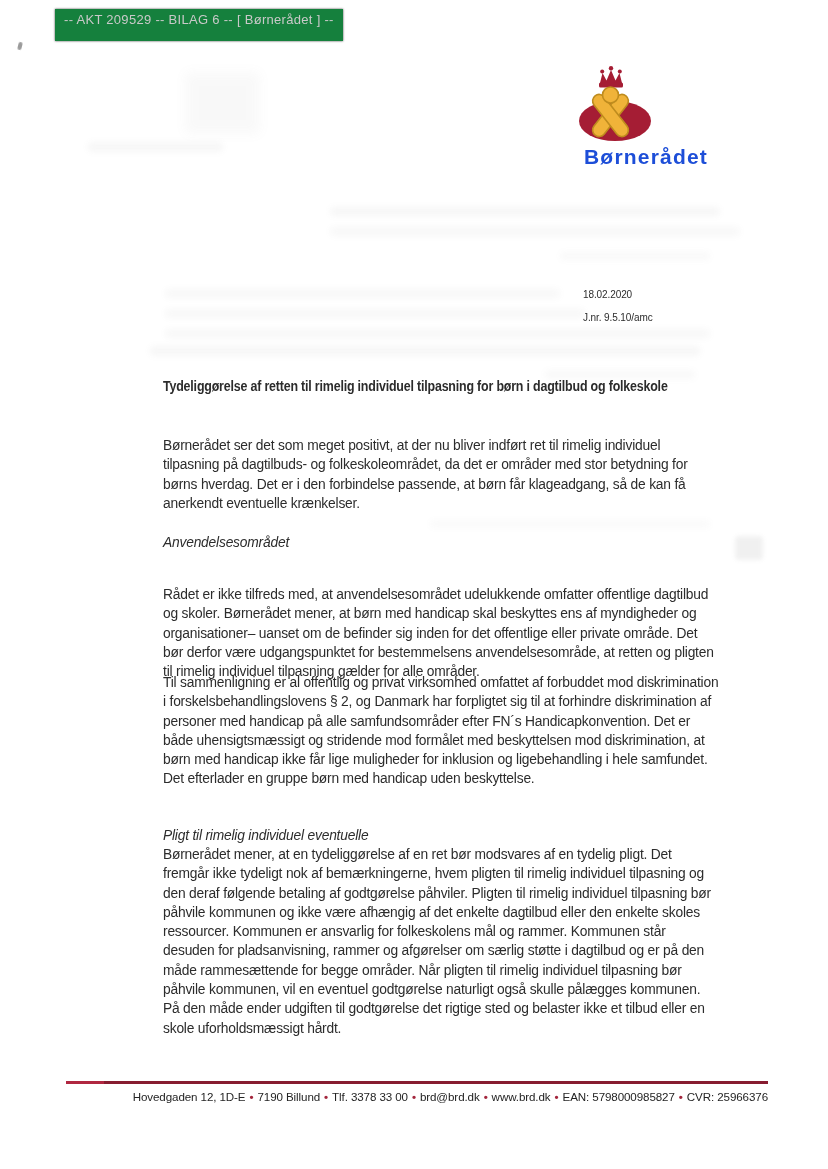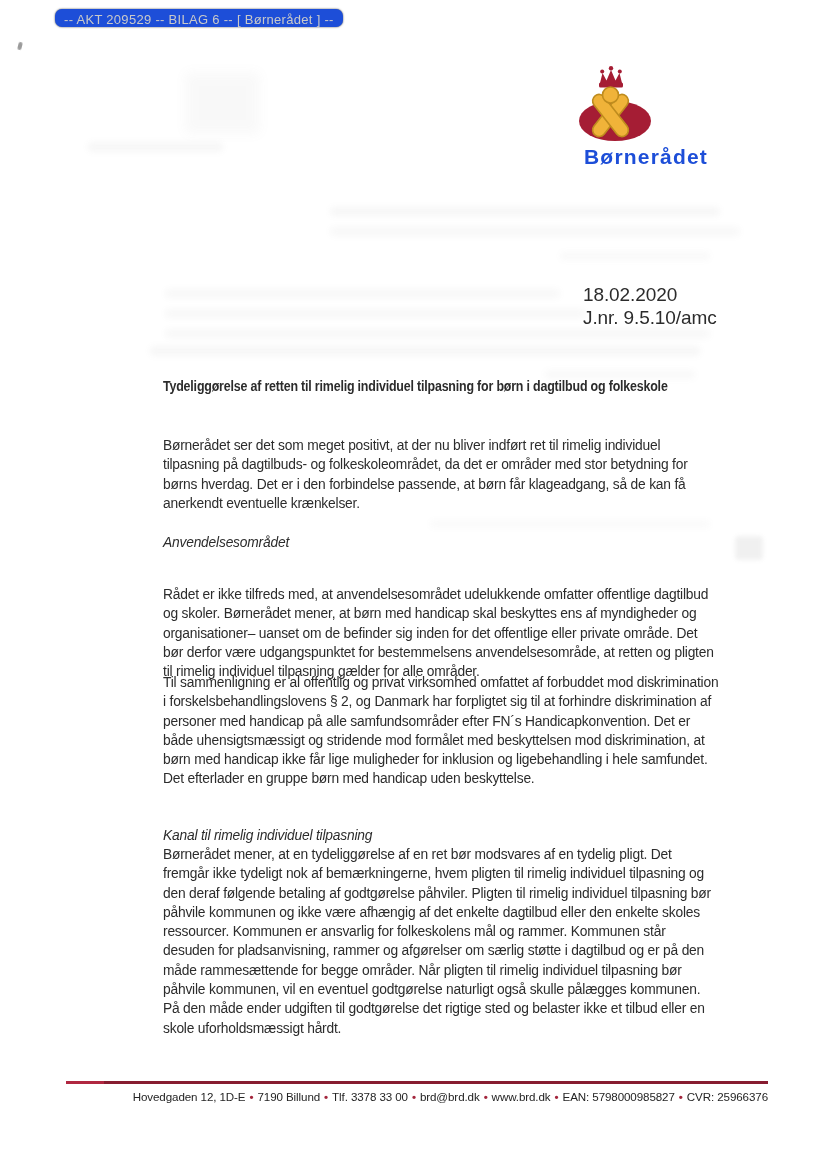--- a/index.html
+++ b/index.html
@@ -8,37 +8,36 @@
     width:828px;height:1169px;
     margin:0 auto;
     background:#ffffff;
     font-family:"Liberation Sans","DejaVu Sans",sans-serif;
     color:#2c2c2c;
     overflow:hidden;
   }
   
   .akt-bar{
     position:absolute;left:55px;top:9px;
-    background:#1d4ed8;color:#c9c9c9;
+    background:#15803d;color:#c9c9c9;
     font-size:13px;letter-spacing:.3px;
-    padding:3px 9px 0 9px;
+    padding:3px 9px 14px 9px;
     white-space:nowrap;
     box-shadow:0 0 2px #444;
-    border-radius:7px;
   }
   
   .logo-svg{position:absolute;left:555px;top:58px;}
   .brand{
     position:absolute;left:584px;top:145px;
     font-size:21px;font-weight:bold;color:#1d4ed8;
     letter-spacing:1.2px;white-space:nowrap;
   }
   
   .recipient{position:absolute;left:163px;top:204px;font-size:13.8px;line-height:19.3px;letter-spacing:-0.1px;}
-  .meta{position:absolute;left:583px;top:283px;font-size:19px;line-height:23px;letter-spacing:-0.1px;}
+  .meta{position:absolute;left:583px;top:283px;font-size:10px;line-height:23px;letter-spacing:-0.1px;}
   
   .blk{position:absolute;left:163px;width:556px;font-size:13.8px;line-height:19.3px;letter-spacing:-0.2px;}
   .title{
     top:377px;font-weight:bold;white-space:nowrap;width:auto;
     transform:scaleX(.9);transform-origin:left center;
   }
   .p1{top:436px}.h1{top:533px}.p2{top:585px}.p3{top:673px}.h2{top:826px}.p4{top:845px}
   .sec-head{font-style:italic;}
   
   .footer-rule{position:absolute;left:66px;top:1081px;width:702px;height:3px;background:#871c30;}
@@ -102,21 +101,21 @@
   <div class="meta">
     <div>18.02.2020</div>
     <div>J.nr. 9.5.10/amc</div>
   </div>
 
   <div class="blk title">Tydeliggørelse af retten til rimelig individuel tilpasning for børn i dagtilbud og folkeskole</div>
   <div class="blk h1 sec-head">Anvendelsesområdet</div>
   <div class="blk p1">Børnerådet ser det som meget positivt, at der nu bliver indført ret til rimelig individuel tilpasning på dagtilbuds- og folkeskoleområdet, da det er områder med stor betydning for børns hverdag. Det er i den forbindelse passende, at børn får klageadgang, så de kan få anerkendt eventuelle krænkelser.</div>
   <div class="blk p2">Rådet er ikke tilfreds med, at anvendelsesområdet udelukkende omfatter offentlige dagtilbud og skoler. Børnerådet mener, at børn med handicap skal beskyttes ens af myndigheder og organisationer– uanset om de befinder sig inden for det offentlige eller private område. Det bør derfor være udgangspunktet for bestemmelsens anvendelsesområde, at retten og pligten til rimelig individuel tilpasning gælder for alle områder.</div>
   <div class="blk p3">Til sammenligning er al offentlig og privat virksomhed omfattet af forbuddet mod diskrimination i forskelsbehandlingslovens § 2, og Danmark har forpligtet sig til at forhindre diskrimination af personer med handicap på alle samfundsområder efter FN´s Handicapkonvention. Det er både uhensigtsmæssigt og stridende mod formålet med beskyttelsen mod diskrimination, at børn med handicap ikke får lige muligheder for inklusion og ligebehandling i hele samfundet. Det efterlader en gruppe børn med handicap uden beskyttelse.</div>
-  <div class="blk h2 sec-head">Kanal til rimelig individuel tilpasning</div>
+  <div class="blk h2 sec-head">Pligt til rimelig individuel eventuelle</div>
   <div class="blk p4">Børnerådet mener, at en tydeliggørelse af en ret bør modsvares af en tydelig pligt. Det fremgår ikke tydeligt nok af bemærkningerne, hvem pligten til rimelig individuel tilpasning og den deraf følgende betaling af godtgørelse påhviler. Pligten til rimelig individuel tilpasning bør påhvile kommunen og ikke være afhængig af det enkelte dagtilbud eller den enkelte skoles ressourcer. Kommunen er ansvarlig for folkeskolens mål og rammer. Kommunen står desuden for pladsanvisning, rammer og afgørelser om særlig støtte i dagtilbud og er på den måde rammesættende for begge områder. Når pligten til rimelig individuel tilpasning bør påhvile kommunen, vil en eventuel godtgørelse naturligt også skulle pålægges kommunen. På den måde ender udgiften til godtgørelse det rigtige sted og belaster ikke et tilbud eller en skole uforholdsmæssigt hårdt.</div>
 
   <div class="footer-rule">
       <span class="hot"></span>
     </div>
   <div class="footer-text">
     <span>Hovedgaden 12, 1D-E</span><span class="fb">•</span><span>7190 Billund</span><span class="fb">•</span><span>Tlf. 3378 33 00</span><span class="fb">•</span><span>brd@brd.dk</span><span class="fb">•</span><span>www.brd.dk</span><span class="fb">•</span><span>EAN: 5798000985827</span><span class="fb">•</span><span>CVR: 25966376</span>
   </div>
 
 </div>

